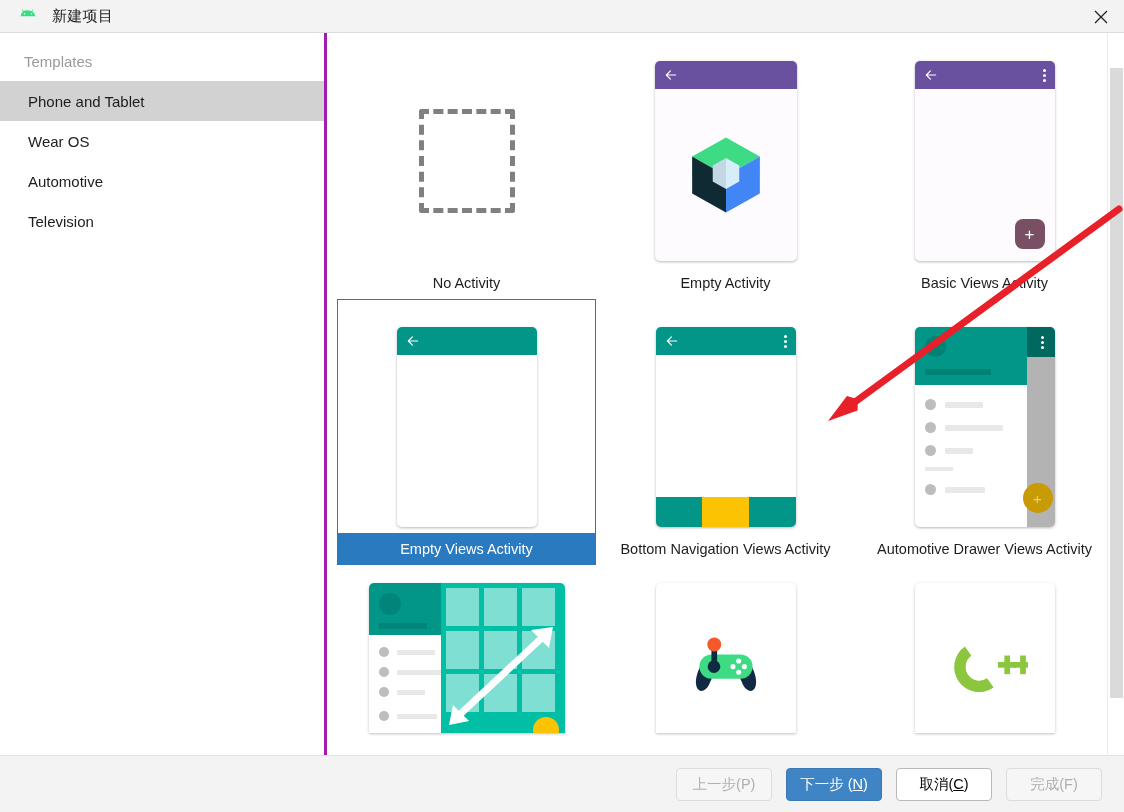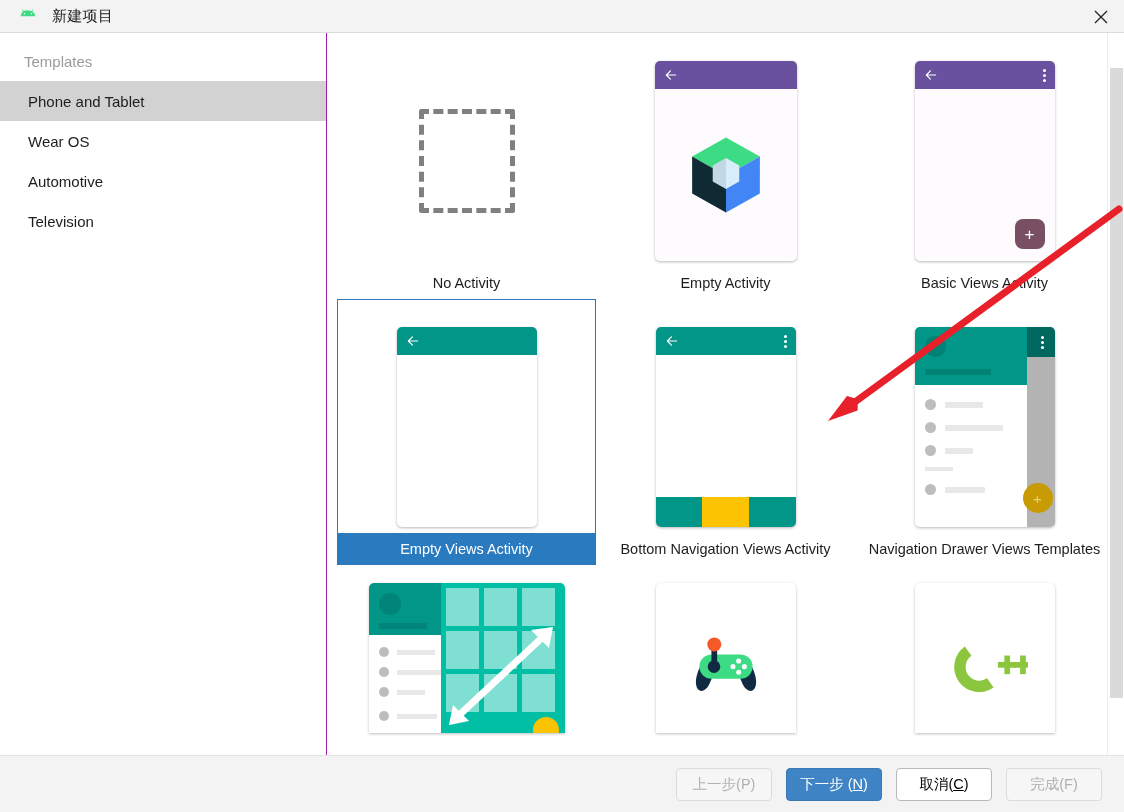--- a/index.html
+++ b/index.html
@@ -41,21 +41,21 @@
   .close-btn svg { display: block; }
 
   
   .body-row { flex: 1 1 auto; display: flex; min-height: 0; position: relative; }
 
   
   .sidebar {
     width: 327px;
     flex: 0 0 327px;
     background: #ffffff;
-    border-right: 1px solid #a21caf;
+    border-right: 3px solid #a21caf;
     padding-top: 8px;
   }
   .side-header {
     height: 40px; display: flex; align-items: center;
     padding-left: 24px;
     font-size: 15px; color: #9a9a9a;
   }
   .side-item {
     height: 40px; display: flex; align-items: center;
     padding-left: 28px;
@@ -355,21 +355,21 @@
                   <span class="b" style="width:28px;"></span>
                 </div>
               <div class="nd-divider" style="top:140px;"></div>
               <div class="nd-row" style="top:157px;">
                   <span class="c"></span>
                   <span class="b" style="width:40px;"></span>
                 </div>
               <div class="nd-fab">+</div>
             </div>
           </div>
-          <div class="label">Navigation Drawer Views Templates</div>
+          <div class="label">Automotive Drawer Views Activity</div>
         </div>
 
         <div class="cell" style="padding-top:18px;">
           <div class="thumb-wrap" style="height:152px;align-items:flex-start;">
             <div class="respo">
               <div class="rs-left-head"></div>
               <div class="rs-av"></div>
               <div class="rs-hb"></div>
               <div class="rs-grid">
                 <div class="rs-cellbox" style="left:5px;top:5px;width:33px;height:38px;"></div>

